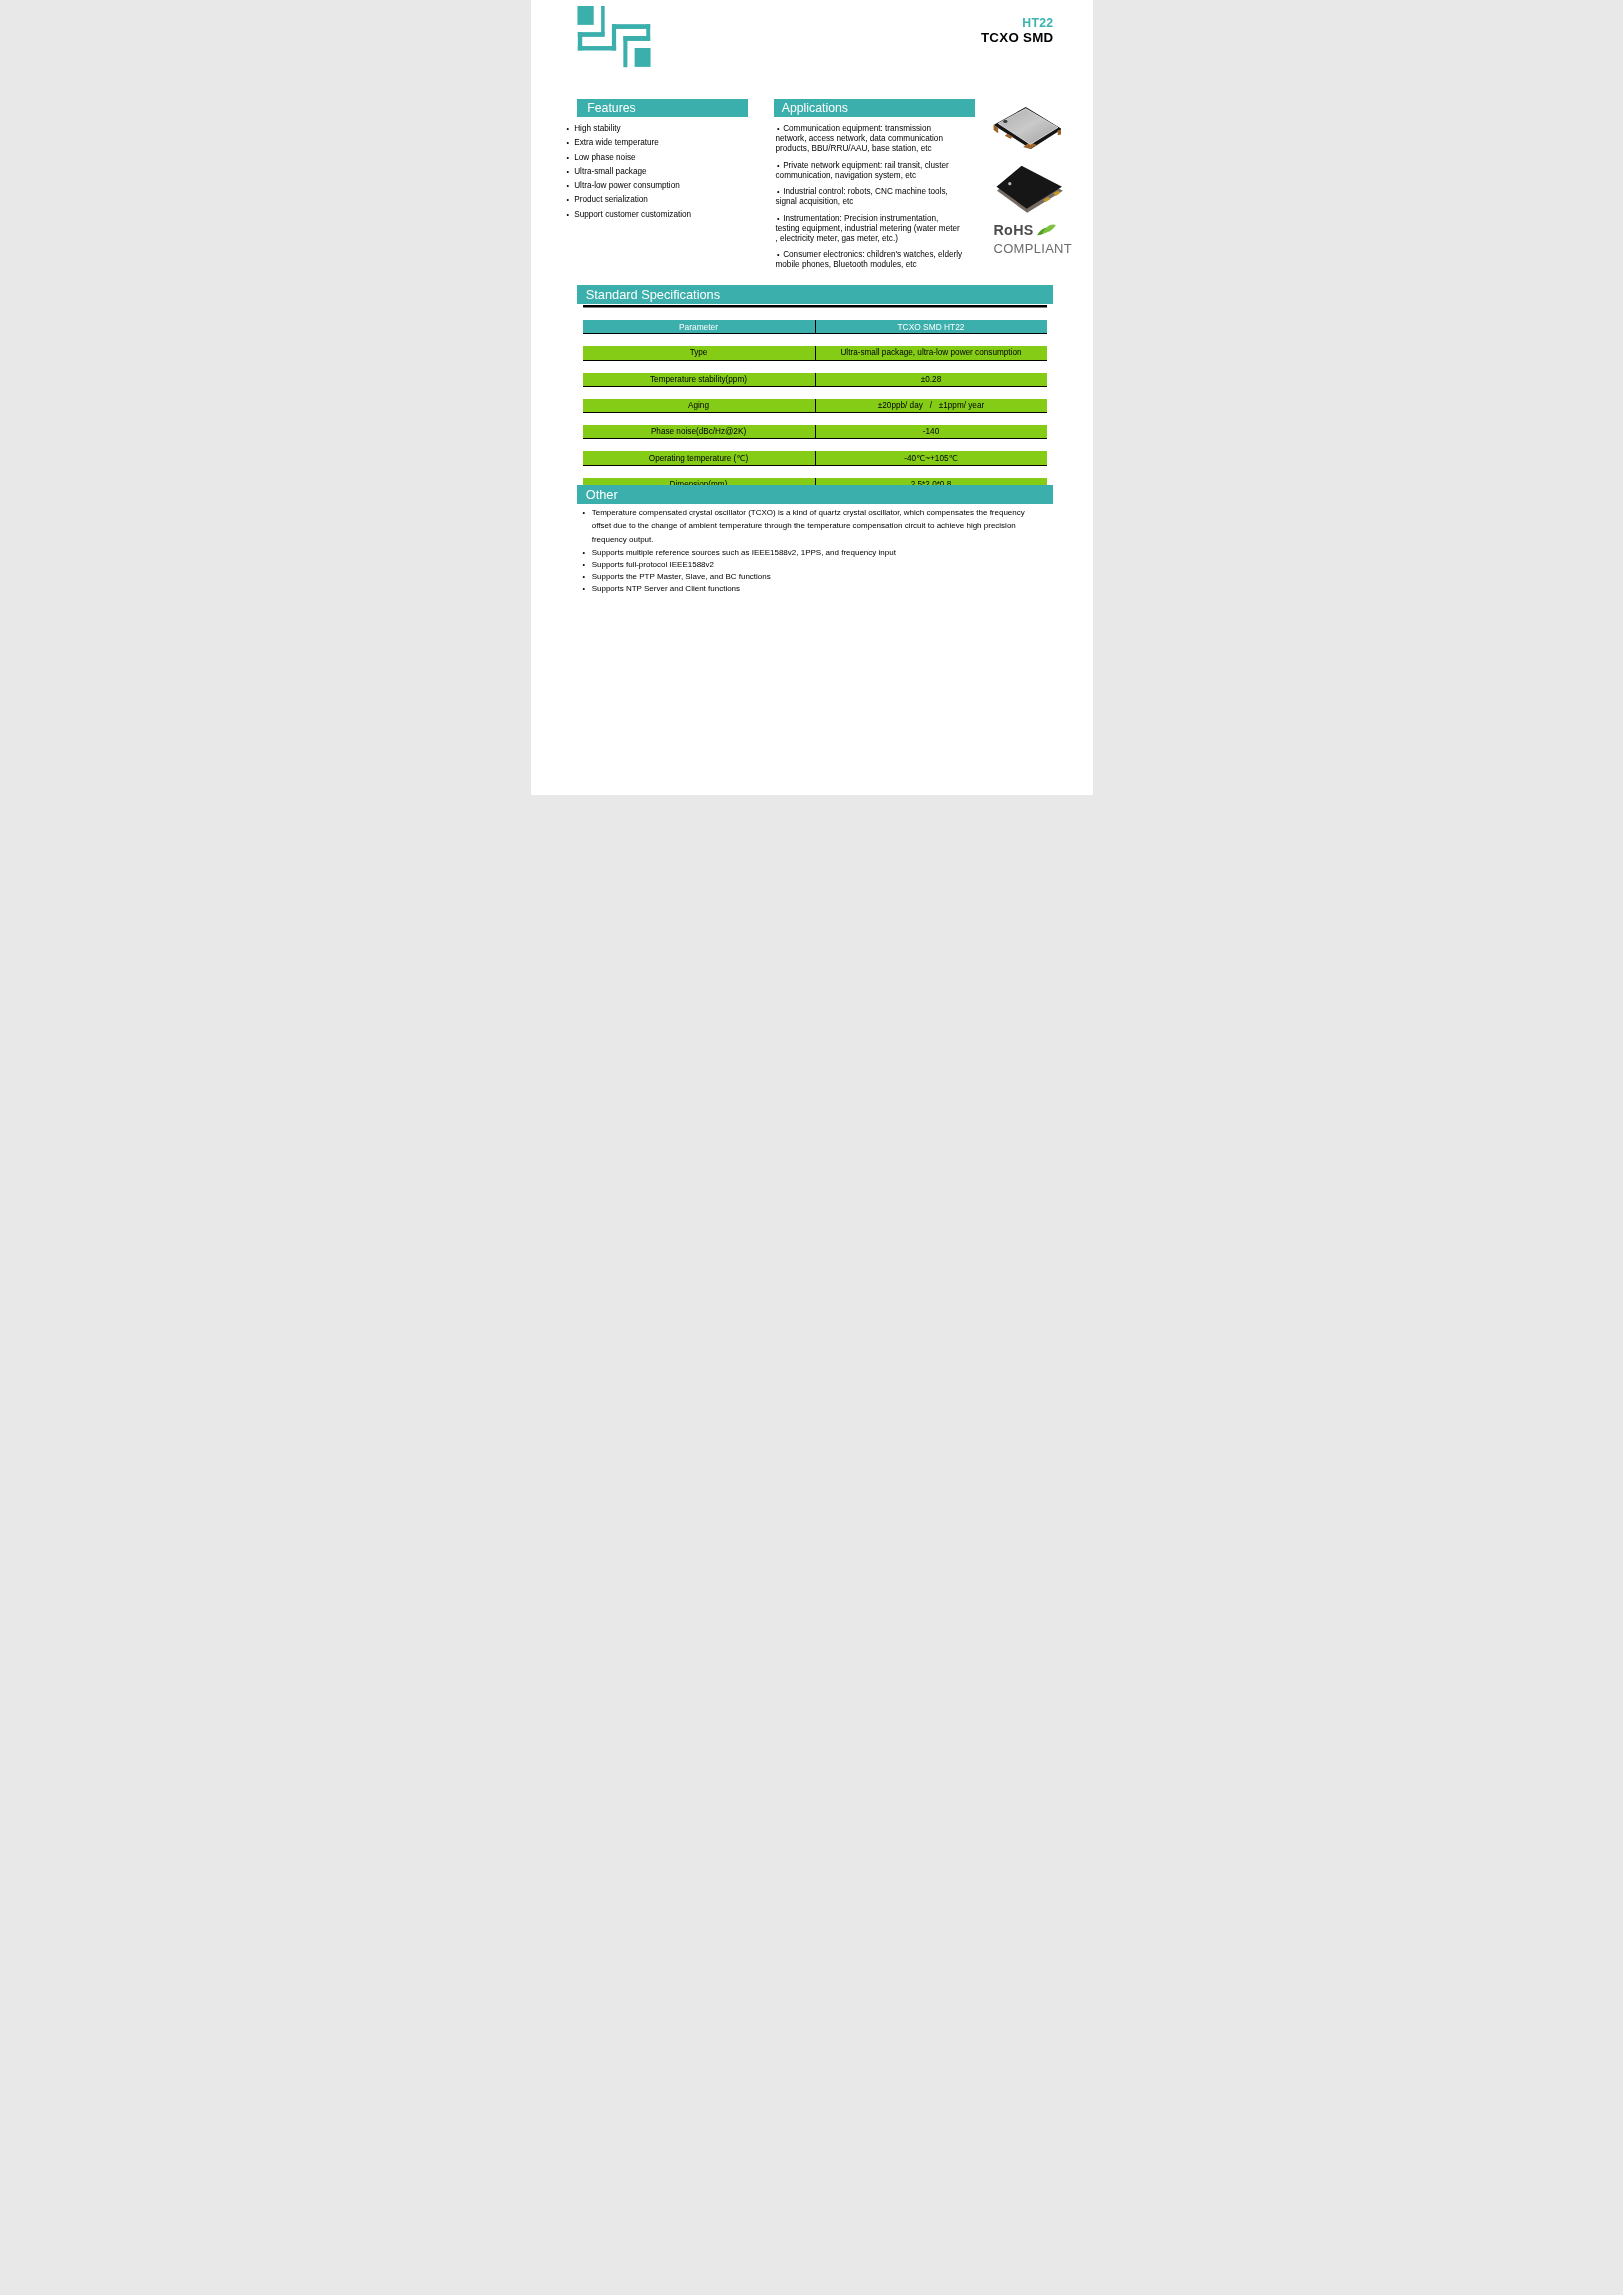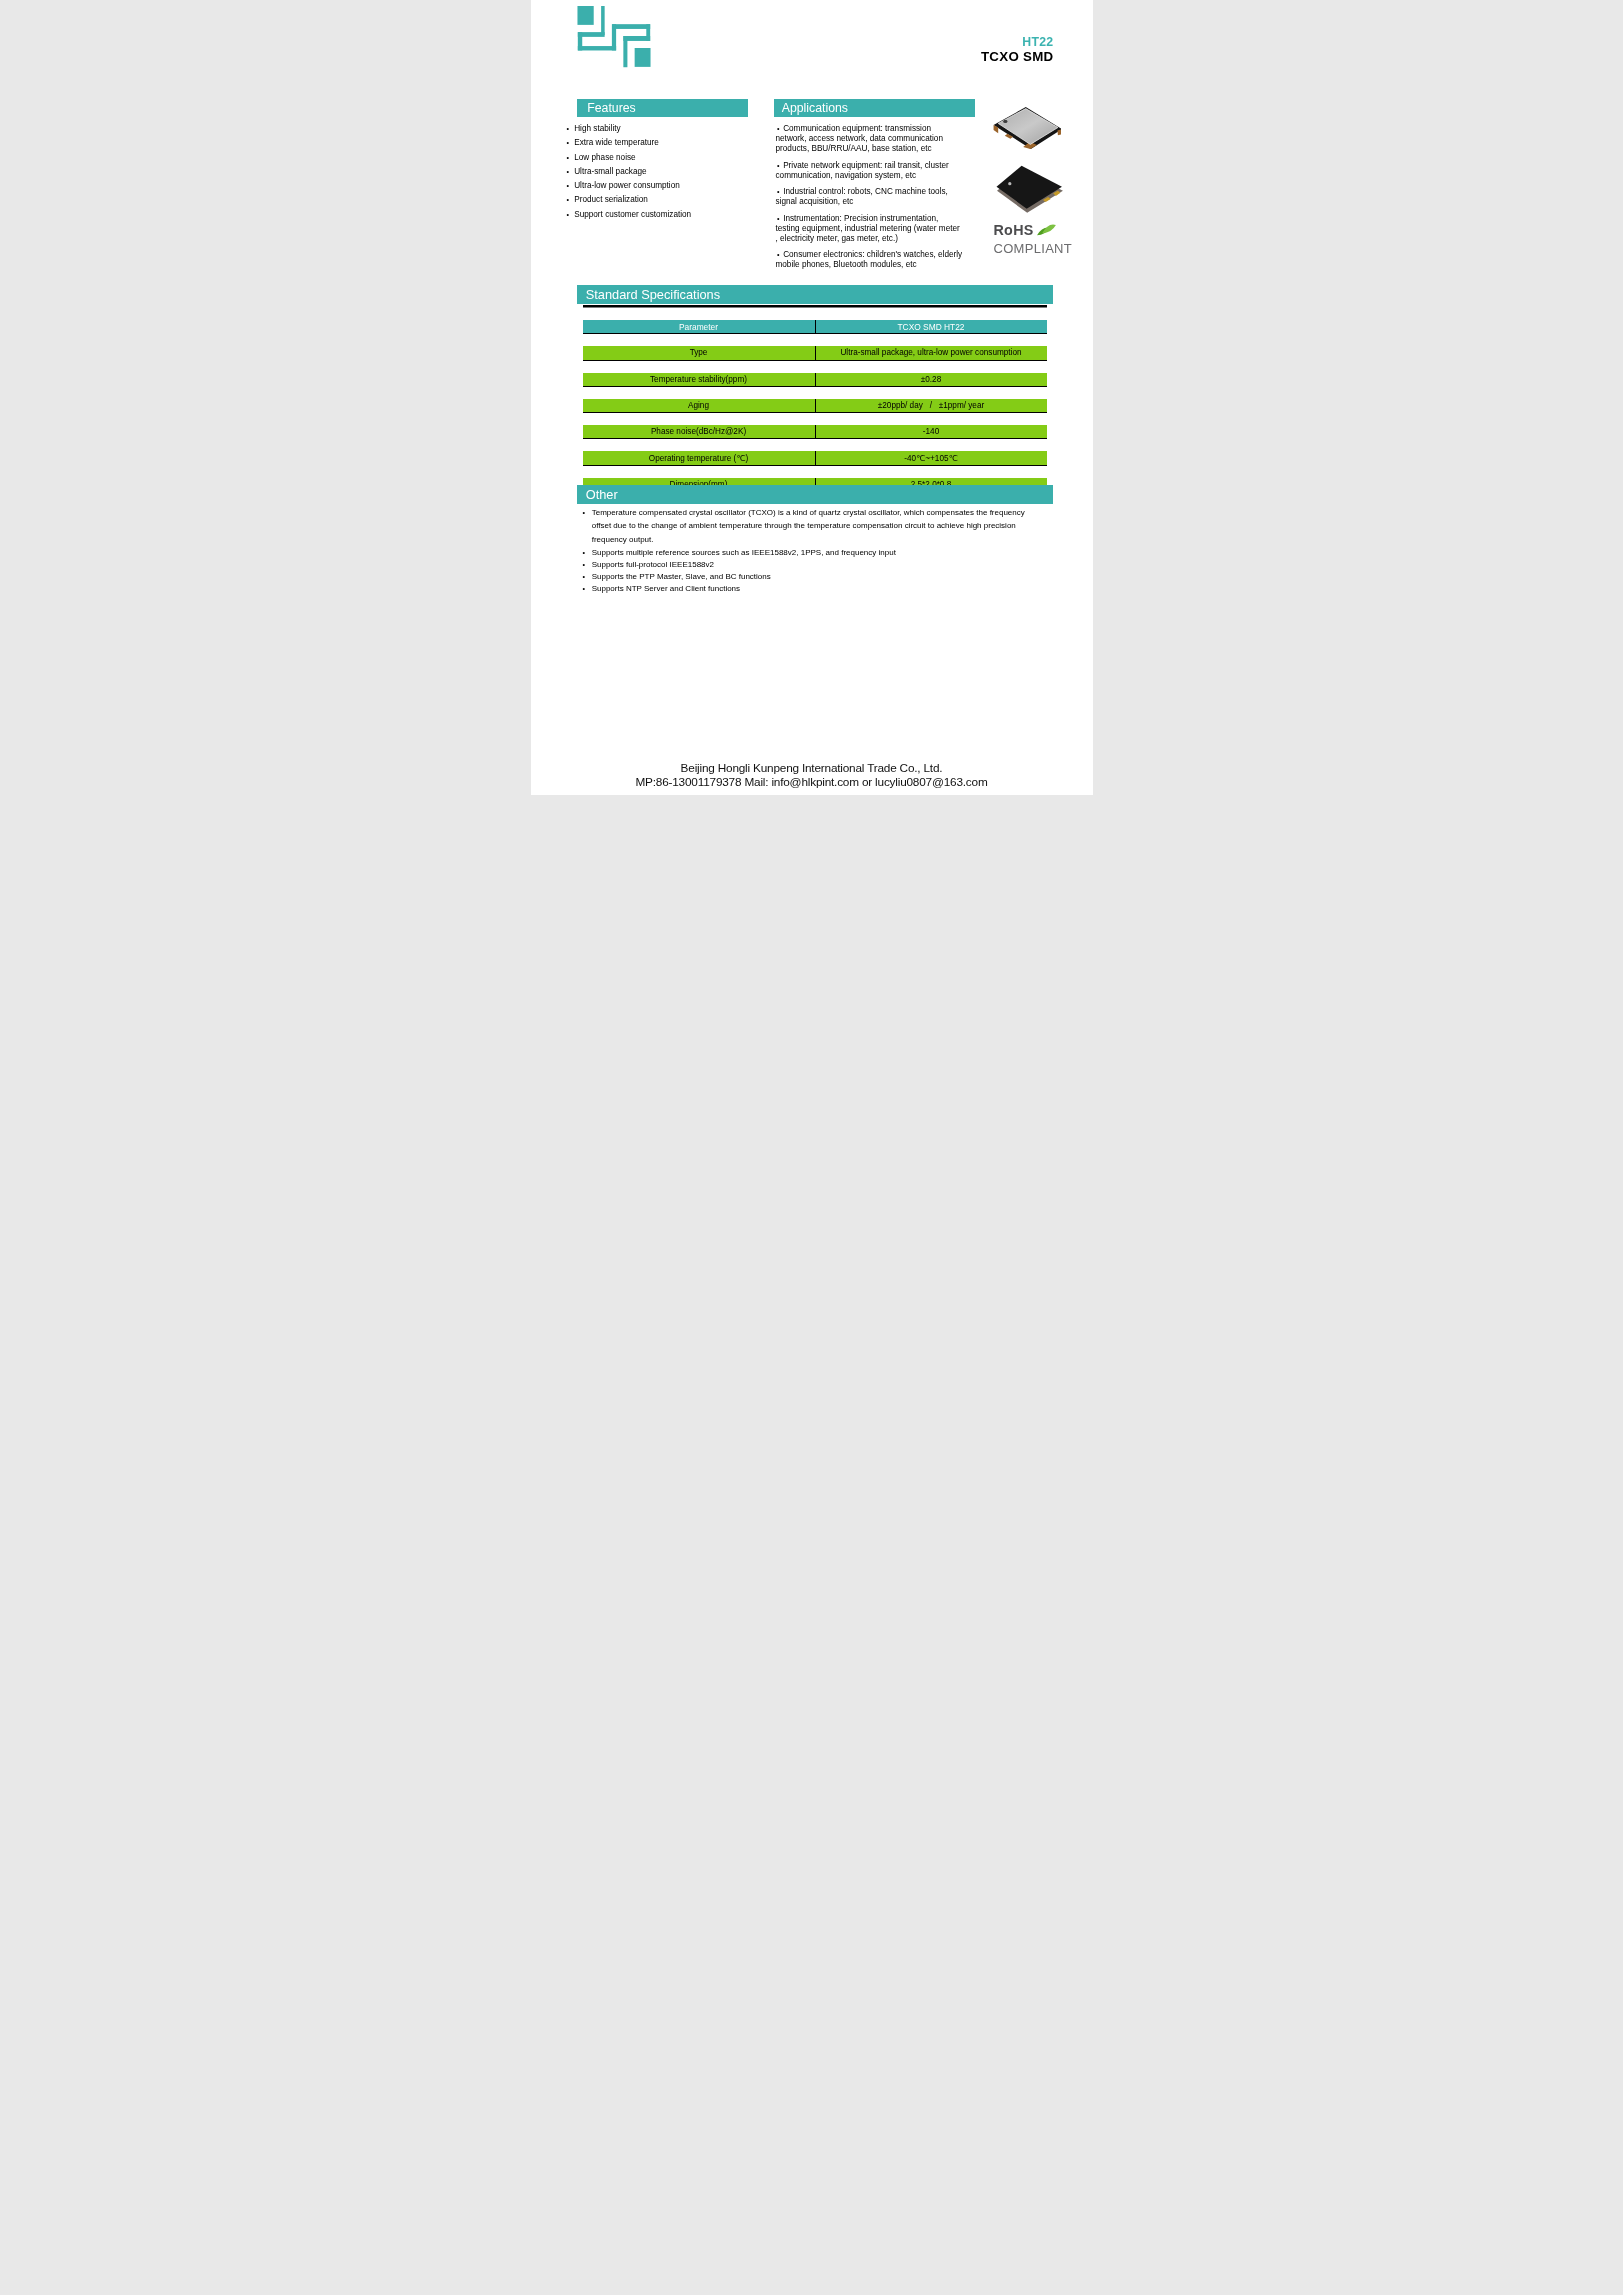--- a/index.html
+++ b/index.html
@@ -4,21 +4,21 @@
 <style>
   html,body{margin:0;padding:0;background:#e8e8e8;}
   *{box-sizing:border-box;}
   .page{
     position:relative;width:562px;height:795px;margin:0 auto;
     background:#ffffff;overflow:hidden;
     font-family:"Liberation Sans","DejaVu Sans",sans-serif;color:#000;
   }
   
   .logo{position:absolute;left:46px;top:6.1px;width:74px;height:63px;}
-  .head-right{position:absolute;right:39px;top:35px;text-align:right;}
+  .head-right{position:absolute;right:39px;top:16px;text-align:right;}
   .model{font-size:12.3px;font-weight:700;color:#3bb3b0;line-height:14.3px;letter-spacing:0.3px;}
   .product{font-size:13.3px;font-weight:700;color:#000;line-height:16.4px;letter-spacing:0.3px;}
   
   .bar{position:absolute;background:#3bafac;color:#fff;}
   .bar .bar-label{display:block;}
   .bar-features{left:46px;top:99px;width:171px;height:18px;font-size:12.3px;line-height:18px;padding-left:10.7px;}
   .bar-applications{left:243px;top:99px;width:201px;height:18px;font-size:12.3px;line-height:18px;padding-left:8.2px;}
   .bar-specs{left:46px;top:285px;width:476px;height:19px;font-size:12.8px;line-height:19px;padding-left:9.2px;}
   .bar-other{left:46px;top:485px;width:476px;height:19px;font-size:12.8px;line-height:19px;padding-left:9.2px;}
   
@@ -228,19 +228,15 @@
       <div class="pline">frequency output.</div>
     </div>
     <div class="other-items">
       <div class="other-item"><span class="blt">•</span><span>Supports multiple reference sources such as IEEE1588v2, 1PPS, and frequency input</span></div>
       <div class="other-item"><span class="blt">•</span><span>Supports full-protocol IEEE1588v2</span></div>
       <div class="other-item"><span class="blt">•</span><span>Supports the PTP Master, Slave, and BC functions</span></div>
       <div class="other-item"><span class="blt">•</span><span>Supports NTP Server and Client functions</span></div>
     </div>
   </div>
 
-  <div class="footer">
-    <div class="f1">Beijing Hongli Kunpeng International Trade Co., Ltd.</div>
-    <div class="f2">MP:86-13001179378 Mail: info@hlkpint.com or lucyliu0807@163.com</div>
-  </div>
 
 </div>
 
 
 </body></html>

